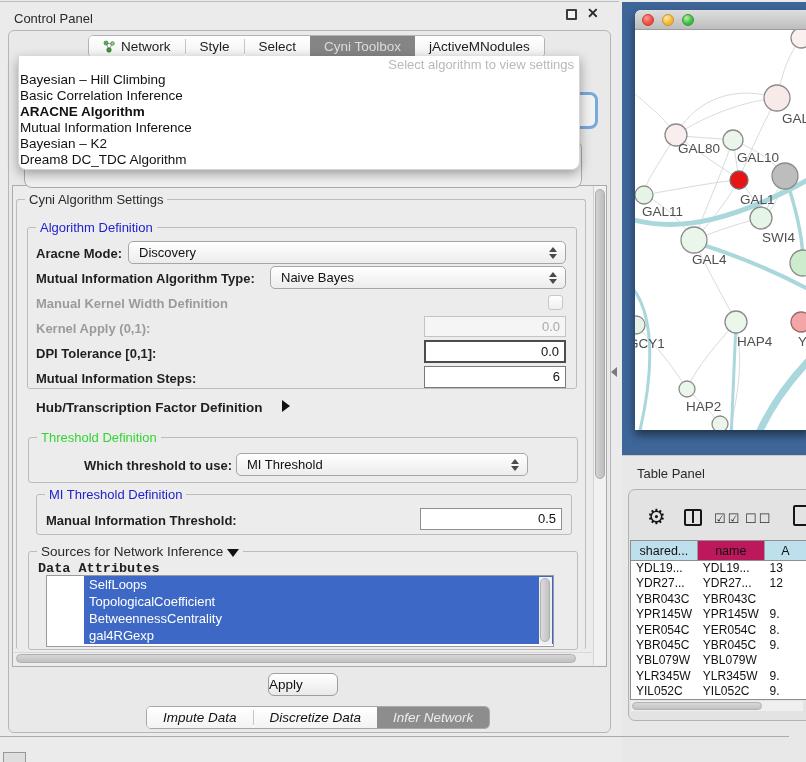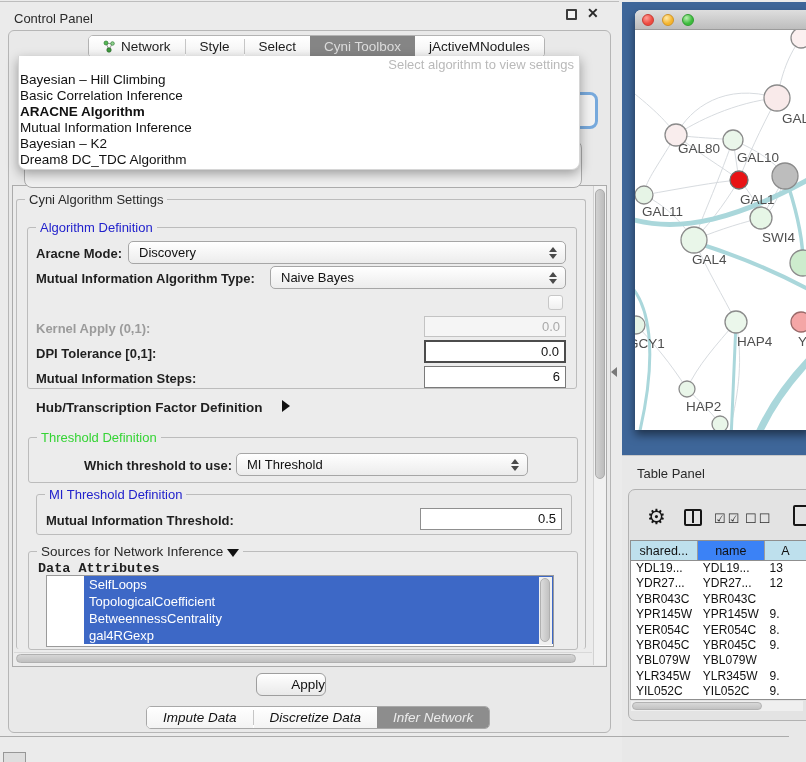--- a/index.html
+++ b/index.html
@@ -67,23 +67,23 @@
 
   .tri-right { width:0; height:0; border-top:6px solid transparent; border-bottom:6px solid transparent; border-left:8px solid #111; }
   .tri-down  { display:inline-block; width:0; height:0; border-left:6px solid transparent; border-right:6px solid transparent; border-top:8px solid #111; vertical-align:-1px; margin-left:4px; }
 
   .listbox { left:46px; top:575px; width:508px; height:72px; background:#ffffff; border:1px solid #9a9a9a; overflow:hidden;padding-left:37px; }
   .list-item { height:17px; line-height:17px; font-size:13px; color:#ffffff; background:#3d68c6; padding-left:5px; }
   .list-vscroll { position:absolute; right:1px; top:1px; width:13px; height:68px; background:#f0f0f0; }
   .list-vscroll .thumb { position:absolute; left:1px; top:1px; width:10px; height:64px; border-radius:6px;
                          background:linear-gradient(90deg,#dcdcdc,#c2c2c2); border:1px solid #b0b0b0; }
 
-  .apply-btn { left:256px; top:673px; width:70px; height:23px; border:1px solid #9e9e9e; border-radius:6px;
+  .apply-btn { left:268px; top:673px; width:70px; height:23px; border:1px solid #9e9e9e; border-radius:6px;
                background:linear-gradient(#ffffff,#e9e9e9); font-size:13.5px; color:#111;
-               display:flex; align-items:center; justify-content:flex-end; }
+               display:flex; align-items:center; justify-content:flex-start; }
 
   .bottom-tabs { left:146px; top:706px; height:23px; display:flex; border:1px solid #a8a8a8; border-radius:5px; overflow:hidden; background:#ffffff;font-style:italic; }
   .btab { display:flex; align-items:center; padding:0 16px; font-size:13.5px; color:#111; background:linear-gradient(#ffffff,#f3f3f3); }
   .btab.sel { background:#8d8d8d; color:#ececec; }
 
   .split-arrow { left:611px; top:367px; width:0; height:0; border-top:5px solid transparent; border-bottom:5px solid transparent; border-right:6px solid #7a7a7a; }
 
   
   .desktop { left:622px; top:2px; width:184px; height:453px; background:#3e6699; }
   .net-window { left:635px; top:10px; width:175px; height:420px; border-radius:6px 6px 0 0;
@@ -105,21 +105,21 @@
   .cols-icon::after { content:""; position:absolute; left:5.5px; top:0; width:2.5px; height:12px; background:#161616; }
   .checks-icon, .unchecks-icon { font-size:13px; color:#2c2c2c; letter-spacing:2px; }
   .checks-icon { left:714px; top:511px; }
   .unchecks-icon { left:745px; top:511px; }
   .doc-icon { left:793px; top:505px; width:17px; height:21px; border:2.5px solid #161616; border-radius:2px; background:#e3e3e3; }
 
   .tp-table { left:630px; top:540px; width:178px; height:160px; background:#ffffff; border:1px solid #8f8f8f; overflow:hidden; }
   .tp-header { display:flex; height:20px; border-bottom:1px solid #8f8f8f; }
   .th { font-size:12.5px; color:#111; text-align:center; line-height:20px; border-right:1px solid #9c9c9c; overflow:hidden; white-space:nowrap; }
   .th.c1 { width:76px; background:#bee0ed; }
-  .th.c2 { width:76px; background:#3b82f6; }
+  .th.c2 { width:76px; background:#be185d; }
   .th.c3 { width:48px; background:#bee0ed; }
   .tr { display:flex; height:15.4px; }
   .td { font-size:12px; color:#111; line-height:15.4px; white-space:nowrap; overflow:hidden; padding-left:5px; }
   .td.c1 { width:76px; } .td.c2 { width:76px; } .td.c3 { width:48px; }
   .tp-hscroll { left:631px; top:701px; width:172px; height:10px; background:#efefef; }
   .tp-hscroll .thumb { position:absolute; left:1px; top:1px; width:130px; height:8px; border-radius:4px;
                        background:linear-gradient(#d8d8d8,#c2c2c2); border:1px solid #b2b2b2; }
 
   .bottom-divider { left:0; top:736px; width:789px; height:0; border-top:1px solid #ababab; }
   .corner-btn { left:3px; top:752px; width:23px; height:10px; border:1px solid #979797; border-bottom:none; background:#dedede; }
@@ -203,20 +203,21 @@
 
   <div class="abs lbl" style="left:36px; top:271px;">Mutual Information Algorithm Type:</div>
   <div class="abs combo" style="left:270px; top:266px; width:296px; height:23px;">
     <span>Naive Bayes</span>
     <span class="arrows">
         <span class="arr-up"></span>
         <span class="arr-down"></span>
       </span>
   </div>
 
+  <div class="abs lbl dis" style="left:36px; top:296px;">Manual Kernel Width Definition</div>
   <div class="abs checkbox" style="left:548px; top:295px;"></div>
 
   <div class="abs lbl dis" style="left:36px; top:321px;">Kernel Apply (0,1):</div>
   <div class="abs field dis" style="left:424px; top:316px; width:142px; height:21px;">0.0</div>
 
   <div class="abs lbl" style="left:36px; top:346px;">DPI Tolerance [0,1]:</div>
   <div class="abs field focus" style="left:424px; top:340px; width:142px; height:23px;">0.0</div>
 
   <div class="abs lbl" style="left:36px; top:371px;">Mutual Information Steps:</div>
   <div class="abs field plain" style="left:424px; top:366px; width:142px; height:22px;">6</div>
@@ -232,21 +233,21 @@
     <span>MI Threshold</span>
     <span class="arrows">
         <span class="arr-up"></span>
         <span class="arr-down"></span>
       </span>
   </div>
 
   <div class="abs group" style="left:36px; top:494px; width:536px; height:41px;">
     <div class="gtitle blue">MI Threshold Definition</div>
   </div>
-  <div class="abs lbl" style="left:46px; top:513px;">Mutual Information Threshold:</div>
+  <div class="abs lbl" style="left:46px; top:513px;">Manual Information Threshold:</div>
   <div class="abs field plain" style="left:420px; top:508px; width:142px; height:22px; border:1px solid #8f8f8f;">0.5</div>
 
   <div class="abs group" style="left:28px; top:551px; width:550px; height:99px;">
     <div class="gtitle plain" style="font-size:13.5px;"><span>Sources for Network Inference</span><span class="tri-down"></span></div>
   </div>
   <div class="abs lbl" style="left:38px; top:561px; font-size:13.5px;font-family:Liberation Mono, monospace;">Data Attributes</div>
   <div class="abs listbox">
     <div class="list-item">SelfLoops</div>
     <div class="list-item">TopologicalCoefficient</div>
     <div class="list-item">BetweennessCentrality</div>

